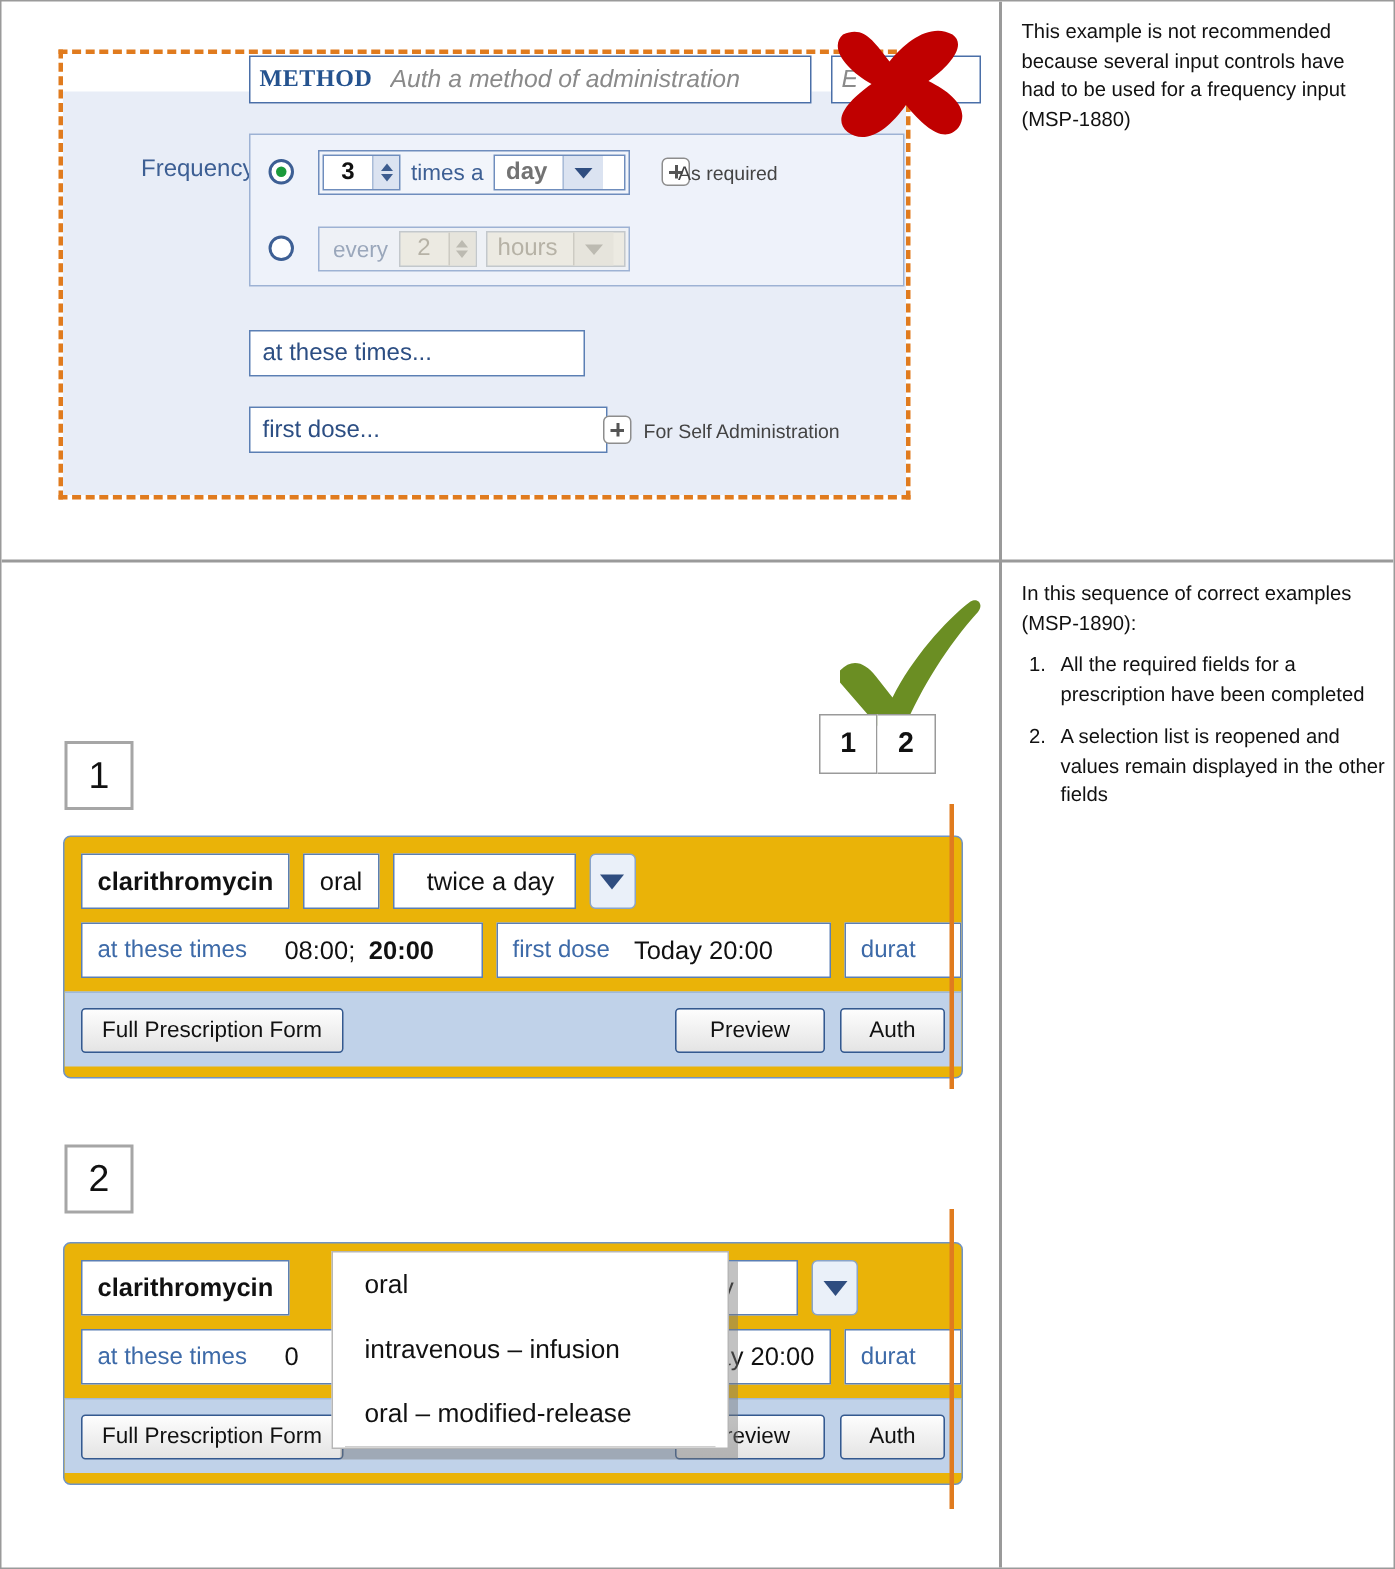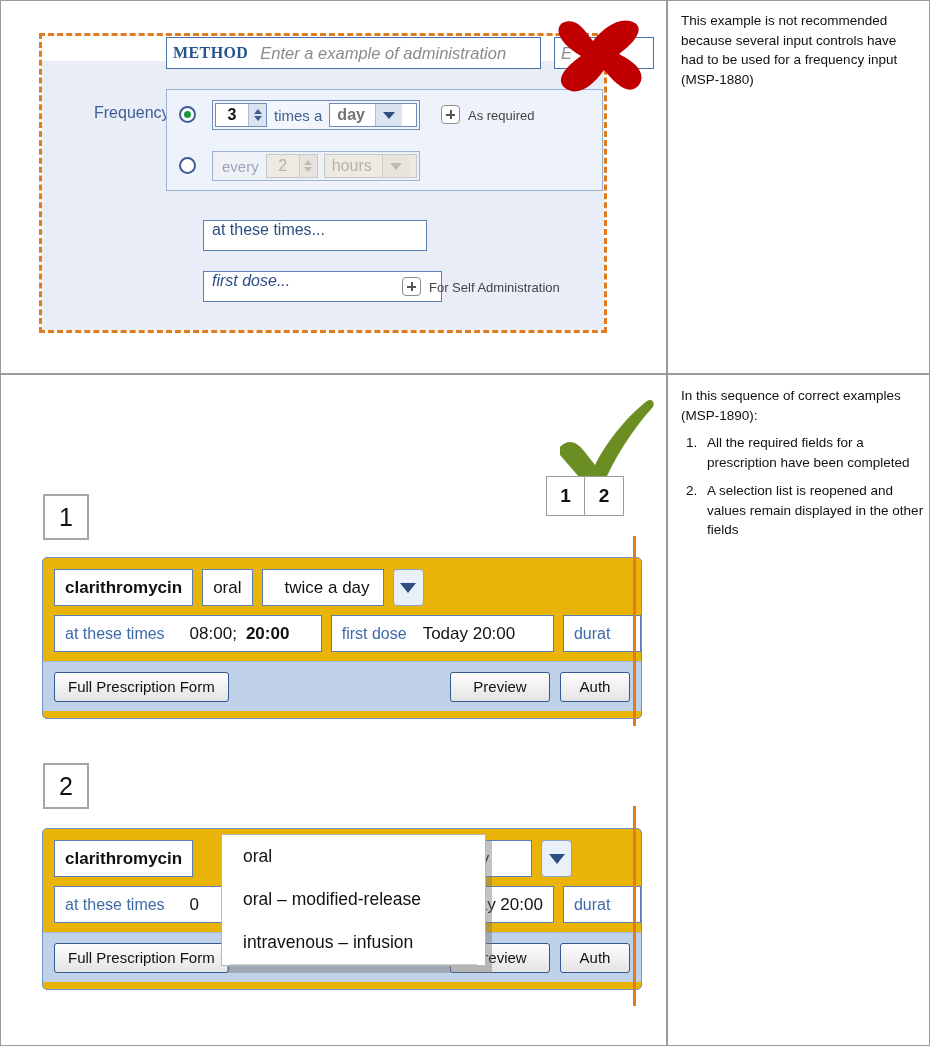--- a/index.html
+++ b/index.html
@@ -185,22 +185,22 @@
   }
   .plus-btn::before{left:4px;top:8px;width:9px;height:1.6px;}
   .plus-btn::after{left:8px;top:4px;width:1.6px;height:9px;}
   .plus-label{
     position:absolute;font-size:13px;color:#444;white-space:nowrap;
   }
 
   .plain-field{
     position:absolute;box-sizing:border-box;
     background:#fff;border:1px solid #5b7fb4;
-    display:flex;padding:0 8px;
-    font-size:16px;color:#2c4e83;margin-left:37px;
+    display:flex;align-items:center;padding:0 8px;
+    font-size:16px;color:#2c4e83;
   }
 
   
   .xmark{position:absolute;}
 
   
   .step-badge{
     position:absolute;
     width:46px;height:46px;box-sizing:border-box;
     border:2px solid #a6a6a6;background:#fff;
@@ -321,21 +321,21 @@
   <div class="dash-box" style="left:38px;top:32px;width:568px;height:300px;"></div>
 
   <div class="blue-panel" style="left:41px;top:60px;width:562px;height:269px;"></div>
 
   <div class="method-field" style="left:553px;top:36px;width:100px;">
     <span class="method-ph">E</span>
   </div>
 
   <div class="method-field" style="left:165px;top:36px;width:375px;">
     <span class="method-label">METHOD</span>
-    <span class="method-ph">Enter a example of administration</span>
+    <span class="method-ph">Auth a method of administration</span>
   </div>
 
   <div class="freq-label" style="left:63px;top:103px;margin-left:30px;">Frequency</div>
 
   <div class="freq-group" style="left:165px;top:88px;width:437px;height:102px;"></div>
 
   <div class="radio on" style="left:178px;top:105px;"></div>
 
   <div class="ctrl-wrap" style="left:211px;top:99px;width:208px;">
     <div class="spin">
@@ -348,21 +348,21 @@
     <div class="inline-txt">times a</div>
     <div class="select" style="flex:1;">
       <span class="val">day</span>
       <span class="arw">
           <i class="chev"></i>
         </span>
     </div>
   </div>
 
   <div class="plus-btn" style="left:440px;top:104px;"></div>
-  <div class="plus-label" style="left:467px;top:107px;">As required</div>
+  <div class="plus-label" style="left:451px;top:107px;">As required</div>
 
   <div class="radio" style="left:178px;top:156px;"></div>
 
   <div class="ctrl-wrap dim" style="left:211px;top:150px;width:208px;">
     <div class="inline-txt dim">every</div>
     <div class="spin dim">
       <div class="num">2</div>
       <div class="arrows">
           <i class="up"></i>
           <i class="dn"></i>
@@ -373,21 +373,21 @@
       <span class="arw">
           <i class="chev"></i>
         </span>
     </div>
   </div>
 
   <div class="plain-field" style="left:165px;top:219px;width:224px;height:31px;">
     <span>at these times...</span>
   </div>
 
-  <div class="plain-field" style="left:165px;top:270px;width:239px;height:31px;font-style:italic;">
+  <div class="plain-field" style="left:165px;top:270px;width:239px;height:31px;">
     <span>first dose...</span>
   </div>
 
   <div class="plus-btn" style="left:401px;top:276px;"></div>
   <div class="plus-label" style="left:428px;top:279px;">For Self Administration</div>
 
   <div class="xmark" style="left:548px;top:16px;">
     <svg width="98" height="78" viewBox="0 0 98 78" aria-hidden="true">
       <path d="M13 6 C27 0 33 10 44 24 C55 10 72 -2 86 6 C96 13 84 27 70 37
                C86 45 98 56 90 68 C81 79 68 69 55 53 C43 70 28 80 16 71
@@ -508,18 +508,18 @@
       <div style="flex:1;"></div>
       <div class="btn" style="width:100px;">Preview</div>
       <div class="btn" style="margin-left:10px;width:70px;">Auth</div>
     </div>
   </div>
 
   <div class="clip-line" style="left:632px;top:805px;height:200px;"></div>
 
   <div class="dd" style="left:220px;top:833px;width:265px;">
     <div class="opt">oral</div>
+    <div class="opt">intravenous – infusion</div>
     <div class="opt">oral – modified-release</div>
-    <div class="opt">intravenous – infusion</div>
     <div class="sep"></div>
   </div>
 
 </div>
 
 </body></html>

